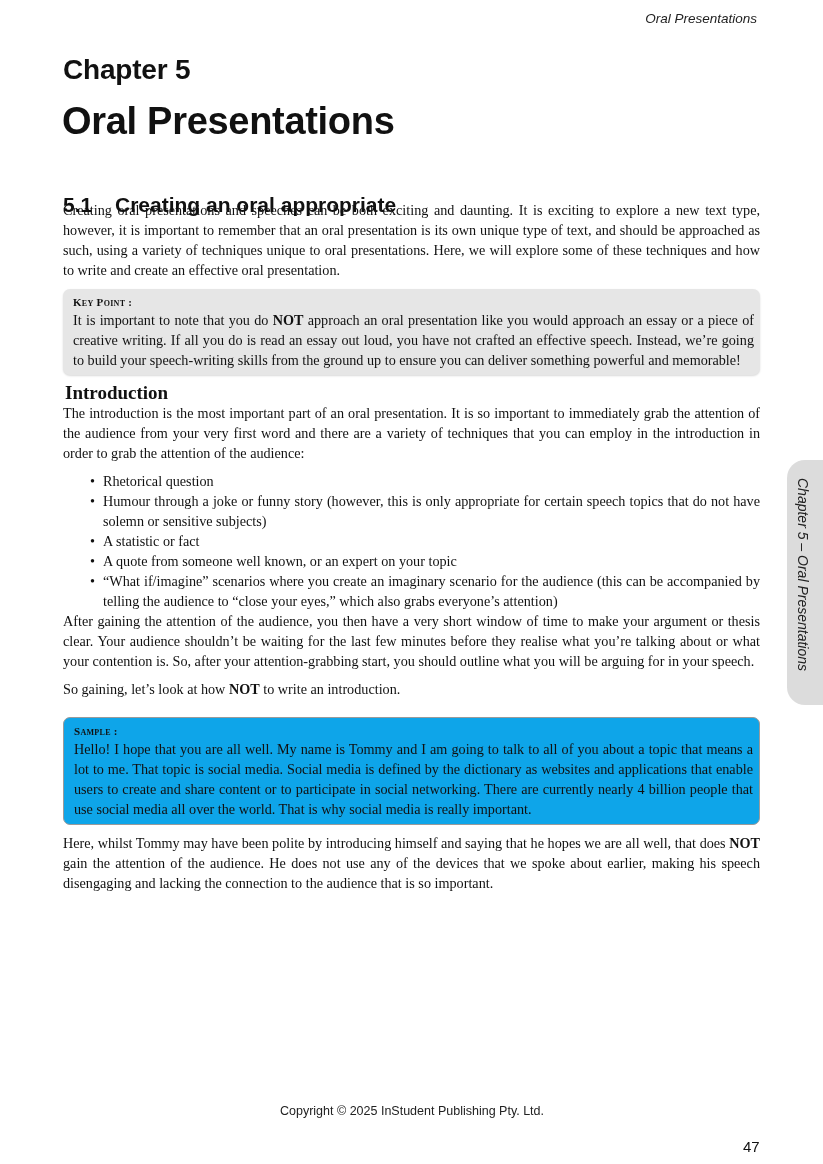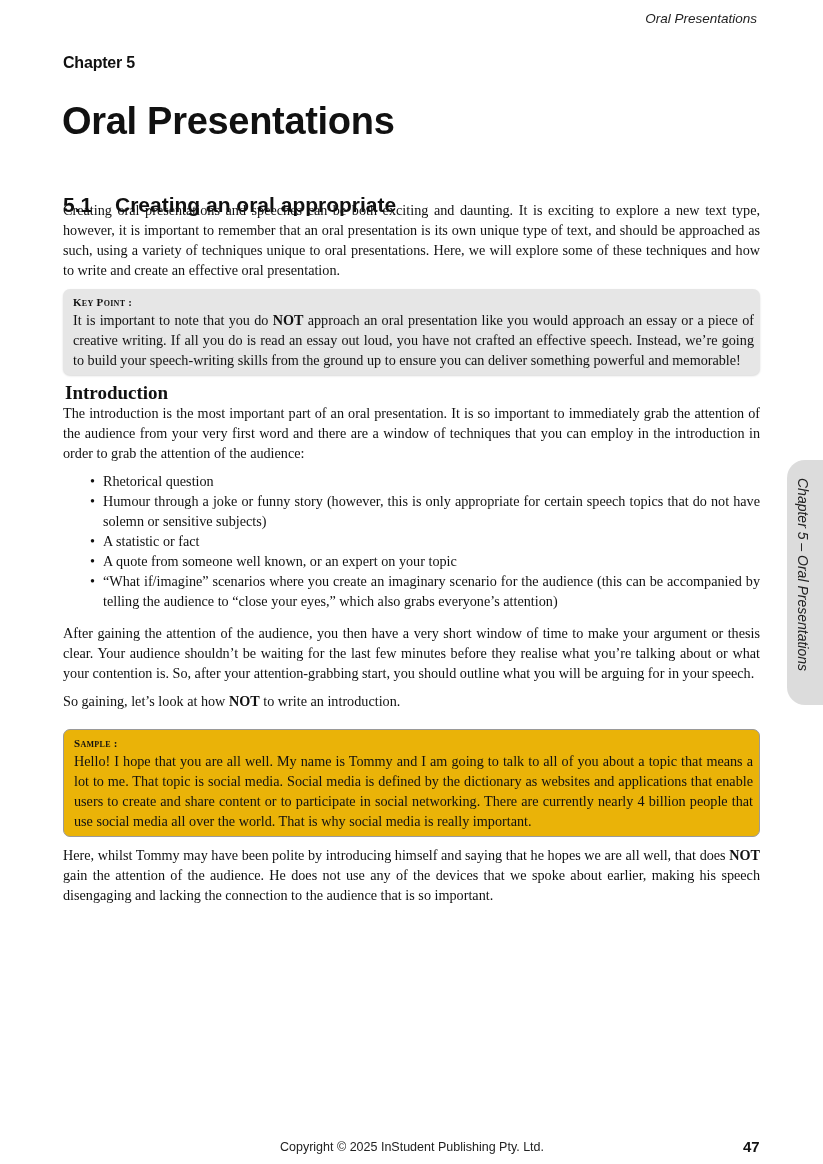--- a/index.html
+++ b/index.html
@@ -1,59 +1,59 @@
 <!DOCTYPE html>
 <html><head>
 <meta charset="utf-8">
 <style>
   html, body { margin: 0; padding: 0; background: #ffffff; }
   body { width: 823px; height: 1164px; position: relative; overflow: hidden;
          font-family: "Liberation Sans", sans-serif; color: #111; }
   .running-head { position: absolute; top: 11px; right: 66px; font-style: italic; font-size: 13.5px; color: #222; }
-  .chapter-label { position: absolute; left: 63px; top: 54px; font-size: 16px; font-weight: bold; letter-spacing: -0.2px; }
+  .chapter-label { position: absolute; left: 63px; top: 54px; font-size: 28px; font-weight: bold; letter-spacing: -0.2px; }
   .chapter-title { position: absolute; left: 62px; top: 100px; font-size: 38px; font-weight: bold; letter-spacing: -0.3px; }
   .section-heading { position: absolute; left: 63px; top: 169px; font-size: 21px; font-weight: bold; }
   .section-heading .num { display: inline-block; width: 52px; margin-top: 24px; }
   .content { position: absolute; left: 63px; top: 200px; width: 697px; font-size: 14.2px; line-height: 20px; font-family: Liberation Serif, serif; }
   p { margin: 0 0 8px 0; text-align: justify; }
   .box { border-radius: 7px; padding: 5px 6px 5px 10px; margin: 0 0 8px 0; }
   .box.key { background: #e6e6e6; box-shadow: 0 1px 2px rgba(0,0,0,0.15); margin-top: 9px; }
-  .box.sample { background: #eab308; border: 1.5px solid #9a9a9a; margin-top: 18px; }
+  .box.sample { background: #0ea5e9; border: 1.5px solid #9a9a9a; margin-top: 18px; }
   .box-label { font-size: 11px; font-weight: bold; font-variant: small-caps; letter-spacing: 0.3px; line-height: 16px; }
   .box p { margin: 0; }
   .sub-heading { font-weight: bold; font-size: 19px; margin: 7px 0 0 2px; }
-  ul { margin: 6px 0 12px 0; padding-left: 40px; }
+  ul { margin: 6px 0 0 0; padding-left: 40px; }
   li { list-style: none; position: relative; text-align: justify; }
   li::before { content: "•"; position: absolute; left: -13px; }
   .side-tab { position: absolute; left: 787px; top: 460px; width: 36px; height: 245px; background: #dcdcdc;
               border-radius: 18px 0 0 18px; }
   .side-tab span { position: absolute; left: 8px; top: 18px; writing-mode: vertical-rl; font-style: italic; font-size: 14px; color: #222; white-space: nowrap; }
-  .footer-copy { position: absolute; left: 280px; top: 1140px; font-size: 12.5px; color: #222; }
-  .footer-page { position: absolute; left: 743px; top: 1138px; font-size: 15px; font-weight: bold; }
+  .footer-copy { position: absolute; left: 280px; top: 1104px; font-size: 12.5px; color: #222; }
+  .footer-page { position: absolute; left: 743px; top: 1138px; font-size: 15px; font-weight: normal; }
 </style>
 </head>
 <body>
 
 <div class="running-head">Oral Presentations</div>
 <div class="chapter-label">Chapter 5</div>
 <div class="chapter-title">Oral Presentations</div>
 <div class="section-heading">
   <span class="num">5.1</span><span>Creating an oral appropriate</span>
 </div>
 
 <div class="content">
   <p>Creating oral presentations and speeches can be both exciting and daunting. It is exciting to explore a new text type, however, it is important to remember that an oral presentation is its own unique type of text, and should be approached as such, using a variety of techniques unique to oral presentations. Here, we will explore some of these techniques and how to write and create an effective oral presentation.</p>
 
   <div class="box key">
     <div class="box-label">Key Point :</div>
     <p><span>It is important to note that you do </span><b>NOT</b><span> approach an oral presentation like you would approach an essay or a piece of creative writing. If all you do is read an essay out loud, you have not crafted an effective speech. Instead, we’re going to build your speech-writing skills from the ground up to ensure you can deliver something powerful and memorable!</span></p>
   </div>
 
   <div class="sub-heading">Introduction</div>
-  <p>The introduction is the most important part of an oral presentation. It is so important to immediately grab the attention of the audience from your very first word and there are a window of techniques that you can employ in the introduction in order to grab the attention of the audience:</p>
+  <p>The introduction is the most important part of an oral presentation. It is so important to immediately grab the attention of the audience from your very first word and there are a variety of techniques that you can employ in the introduction in order to grab the attention of the audience:</p>
 
   <ul>
     <li>Rhetorical question</li>
     <li>Humour through a joke or funny story (however, this is only appropriate for certain speech topics that do not have solemn or sensitive subjects)</li>
     <li>A statistic or fact</li>
     <li>A quote from someone well known, or an expert on your topic</li>
     <li>“What if/imagine” scenarios where you create an imaginary scenario for the audience (this can be accompanied by telling the audience to “close your eyes,” which also grabs everyone’s attention)</li>
   </ul>
 
   <p>After gaining the attention of the audience, you then have a very short window of time to make your argu­ment or thesis clear. Your audience shouldn’t be waiting for the last few minutes before they realise what you’re talking about or what your contention is. So, after your attention-grabbing start, you should outline what you will be arguing for in your speech.</p>

